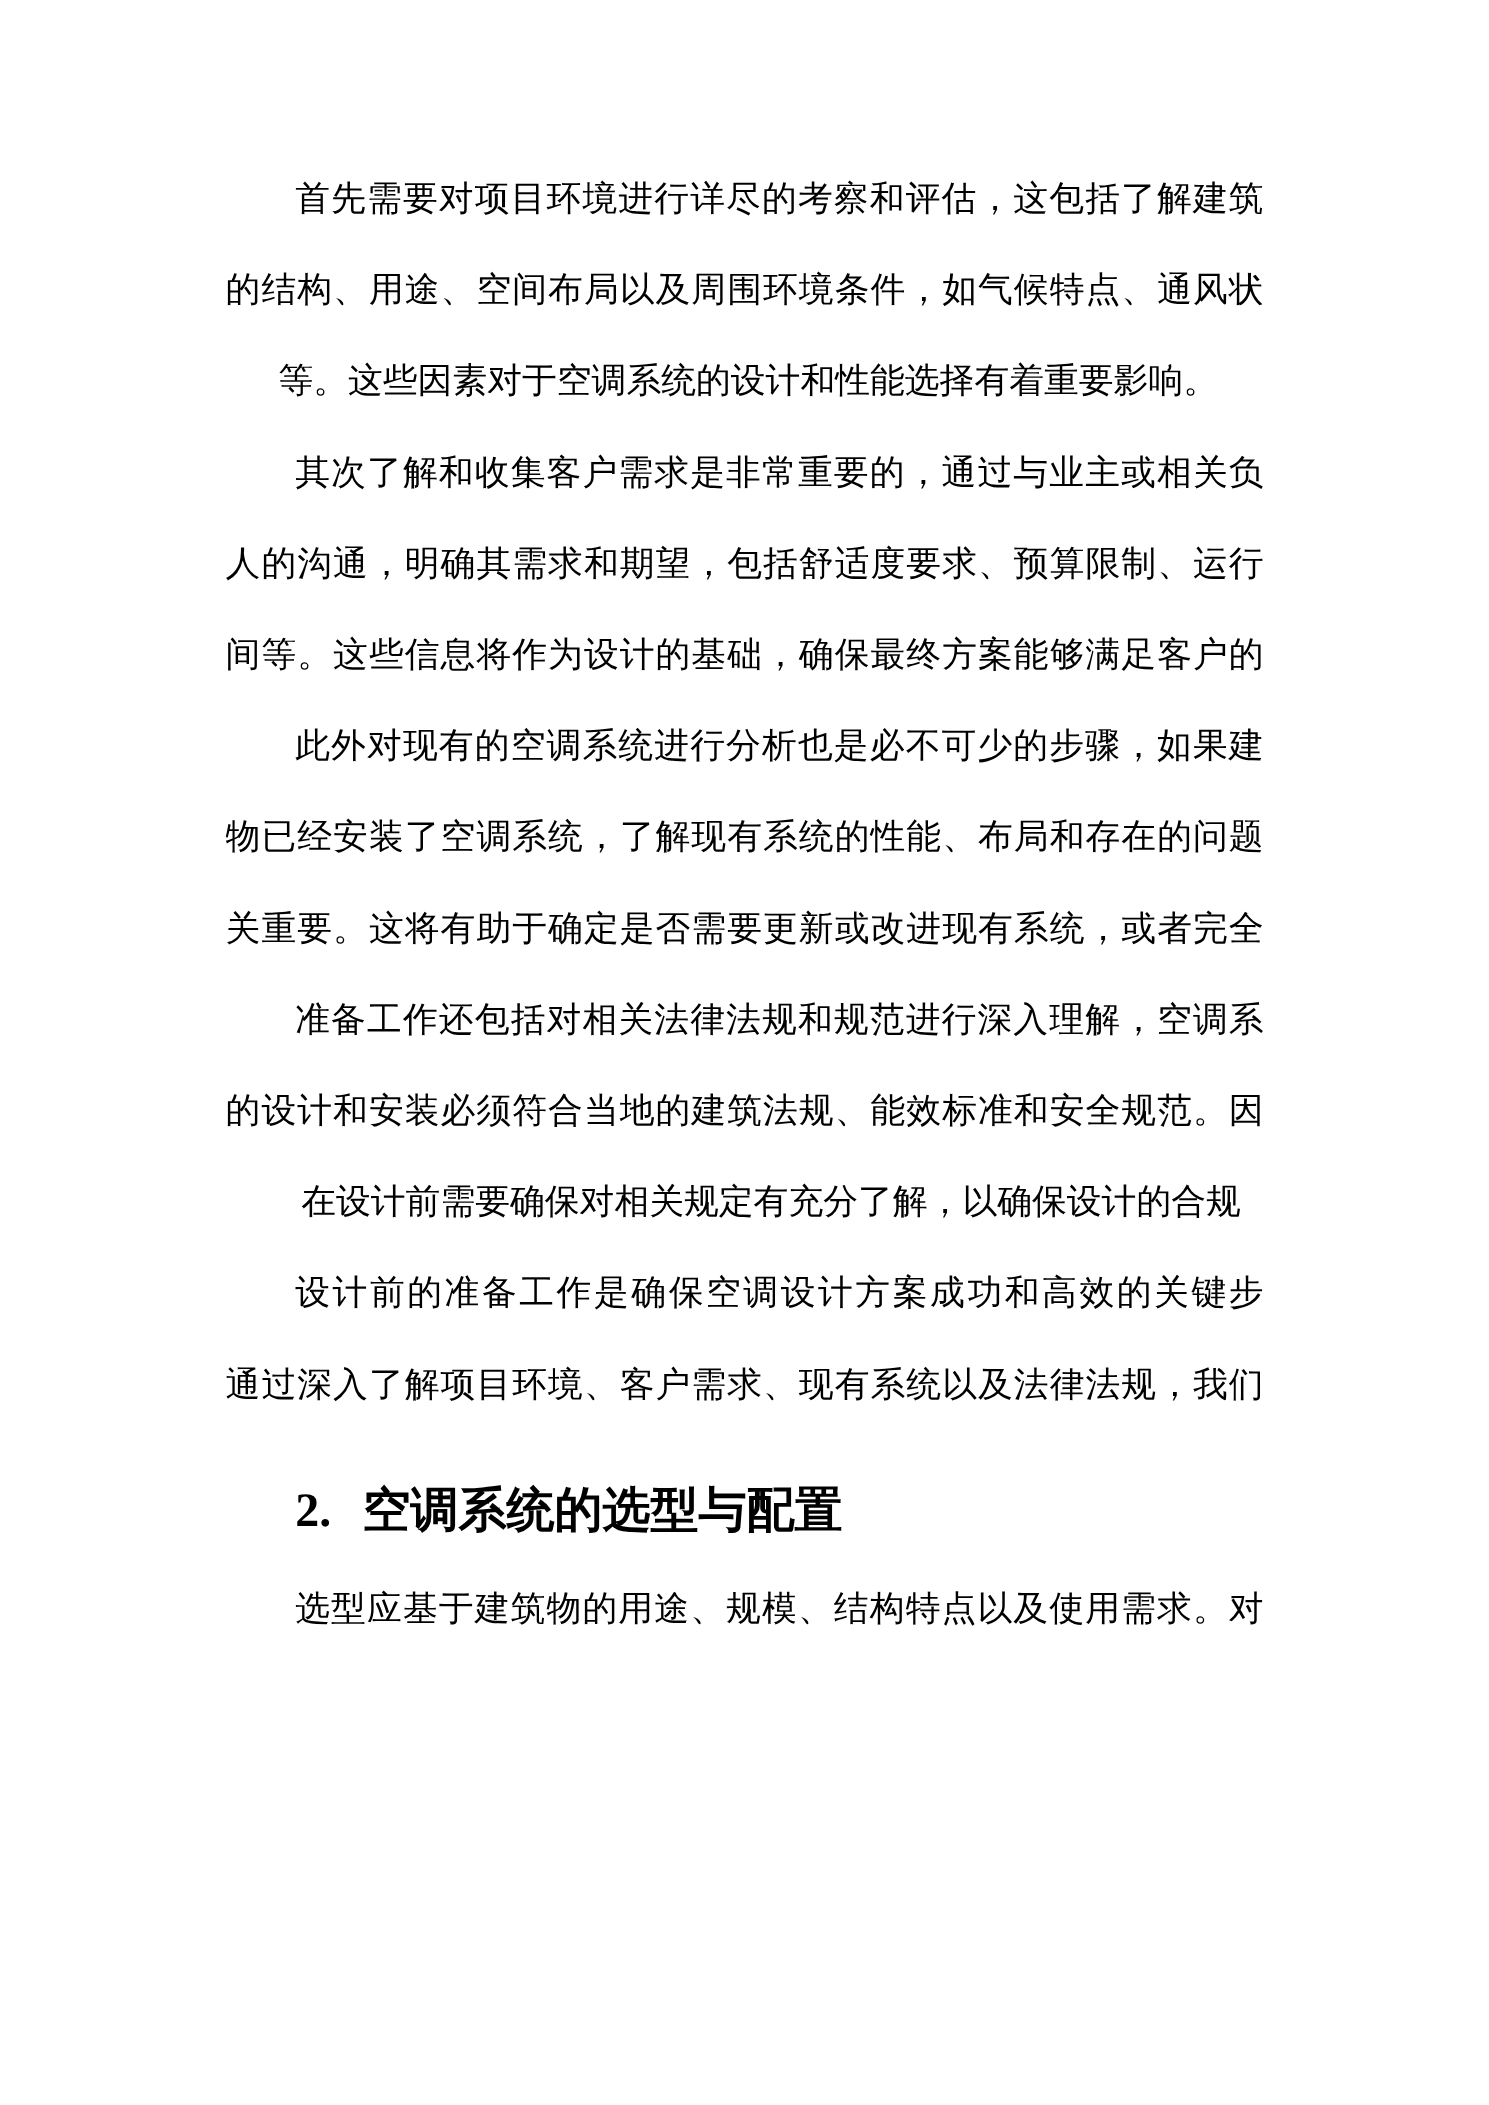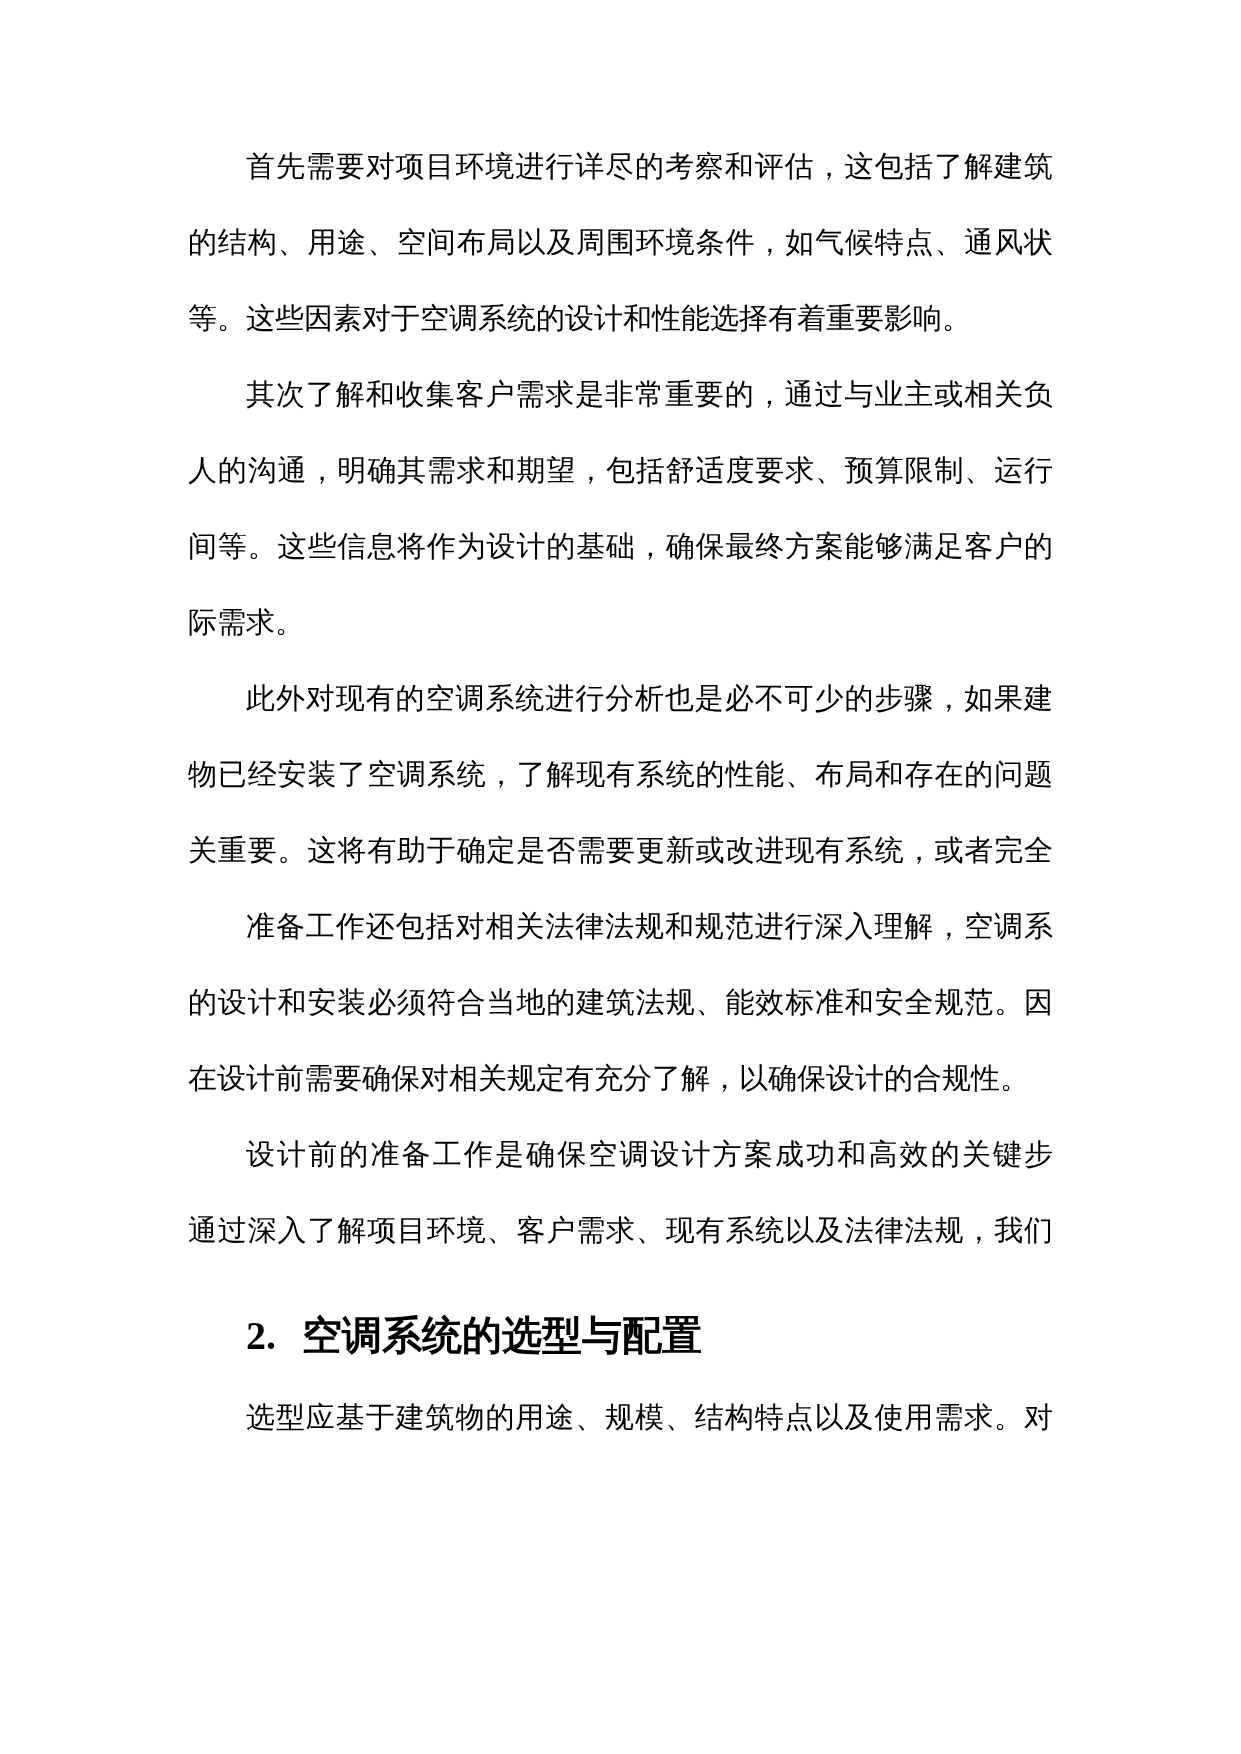--- a/index.html
+++ b/index.html
@@ -32,20 +32,21 @@
     text-align: justify;
     text-align-last: justify;
     overflow: hidden;
   }
   .line.first {
     text-indent: 58px;
   }
   .line.no-just {
     text-align: center;
     text-align-last: left;
+    margin-left: 44px;
   }
   .heading {
     margin-top: 29px;
     margin-bottom: 6px;
     height: 76px;
     line-height: 76px;
     padding-left: 58px;
     font-weight: 700;
     font-size: 40px;
     font-family: "Liberation Sans", "DejaVu Sans", sans-serif;
@@ -65,21 +66,20 @@
   <div class="doc" id="doc-body">
       <div class="para">
         <div class="line first">首先需要对项目环境进行详尽的考察和评估，这包括了解建筑物</div>
         <div class="line">的结构、用途、空间布局以及周围环境条件，如气候特点、通风状况</div>
         <div class="line no-just">等。这些因素对于空调系统的设计和性能选择有着重要影响。</div>
       </div>
       <div class="para">
         <div class="line first">其次了解和收集客户需求是非常重要的，通过与业主或相关负责</div>
         <div class="line">人的沟通，明确其需求和期望，包括舒适度要求、预算限制、运行时</div>
         <div class="line">间等。这些信息将作为设计的基础，确保最终方案能够满足客户的实</div>
-        <div class="line no-just">际需求。</div>
       </div>
       <div class="para">
         <div class="line first">此外对现有的空调系统进行分析也是必不可少的步骤，如果建筑</div>
         <div class="line">物已经安装了空调系统，了解现有系统的性能、布局和存在的问题至</div>
         <div class="line">关重要。这将有助于确定是否需要更新或改进现有系统，或者完全重</div>
       </div>
       <div class="para">
         <div class="line first">准备工作还包括对相关法律法规和规范进行深入理解，空调系统</div>
         <div class="line">的设计和安装必须符合当地的建筑法规、能效标准和安全规范。因此</div>
         <div class="line no-just">在设计前需要确保对相关规定有充分了解，以确保设计的合规性。</div>

